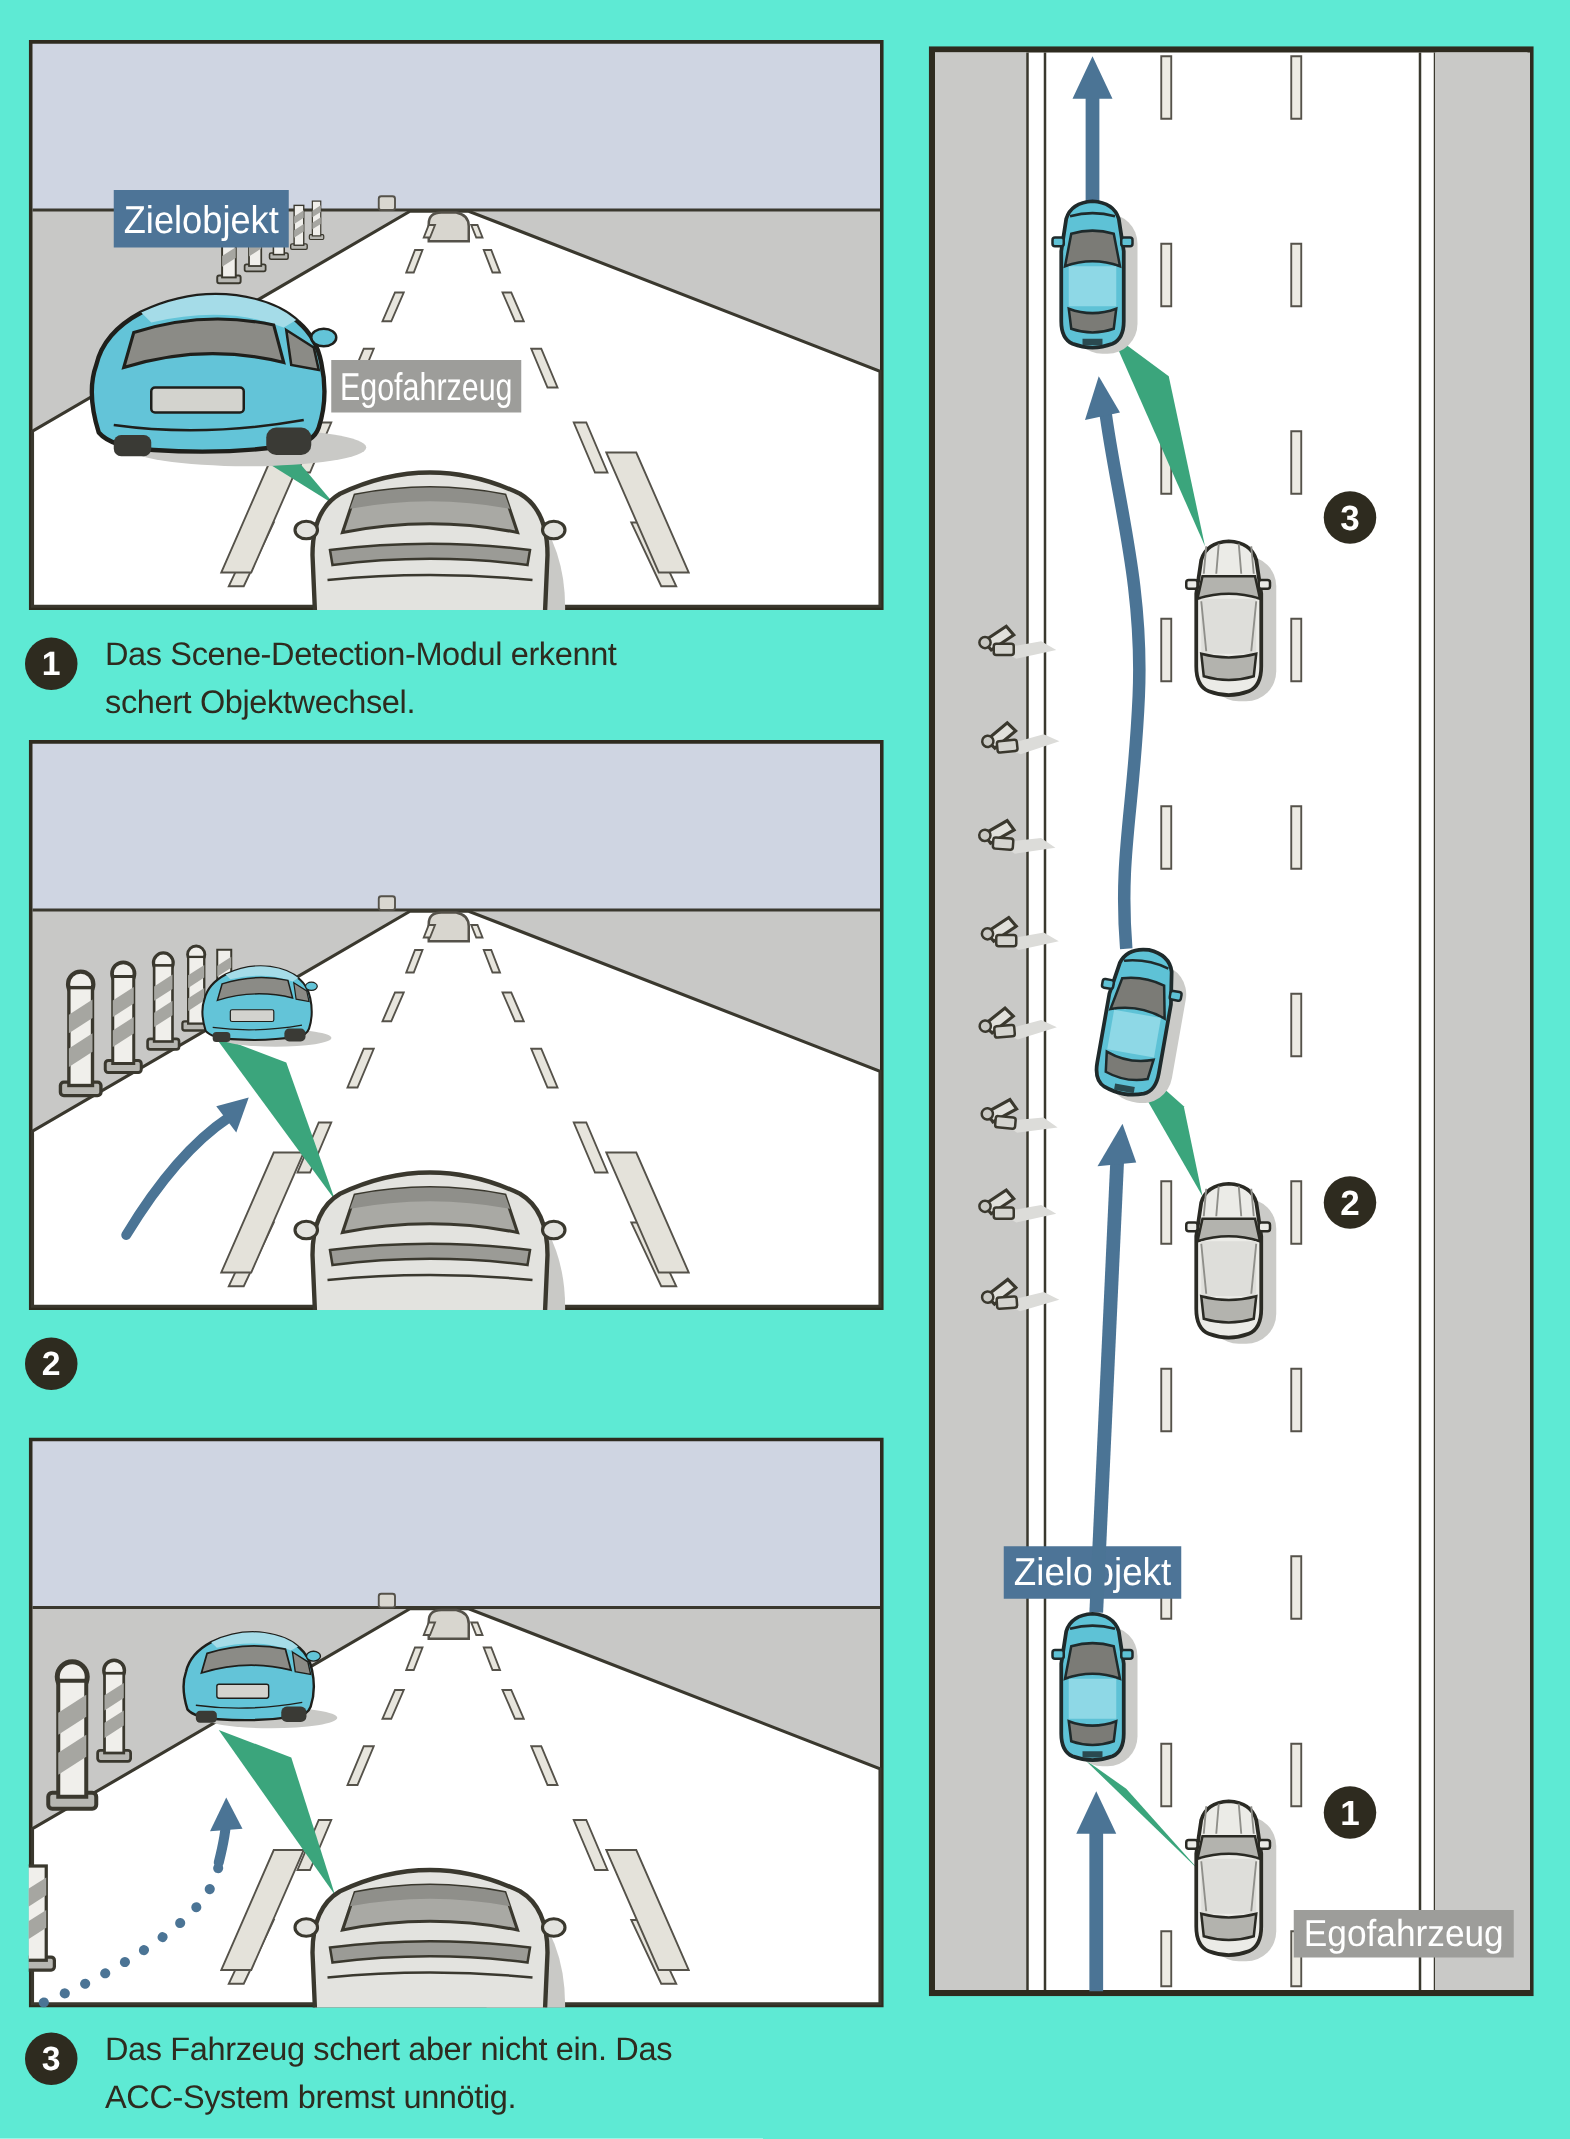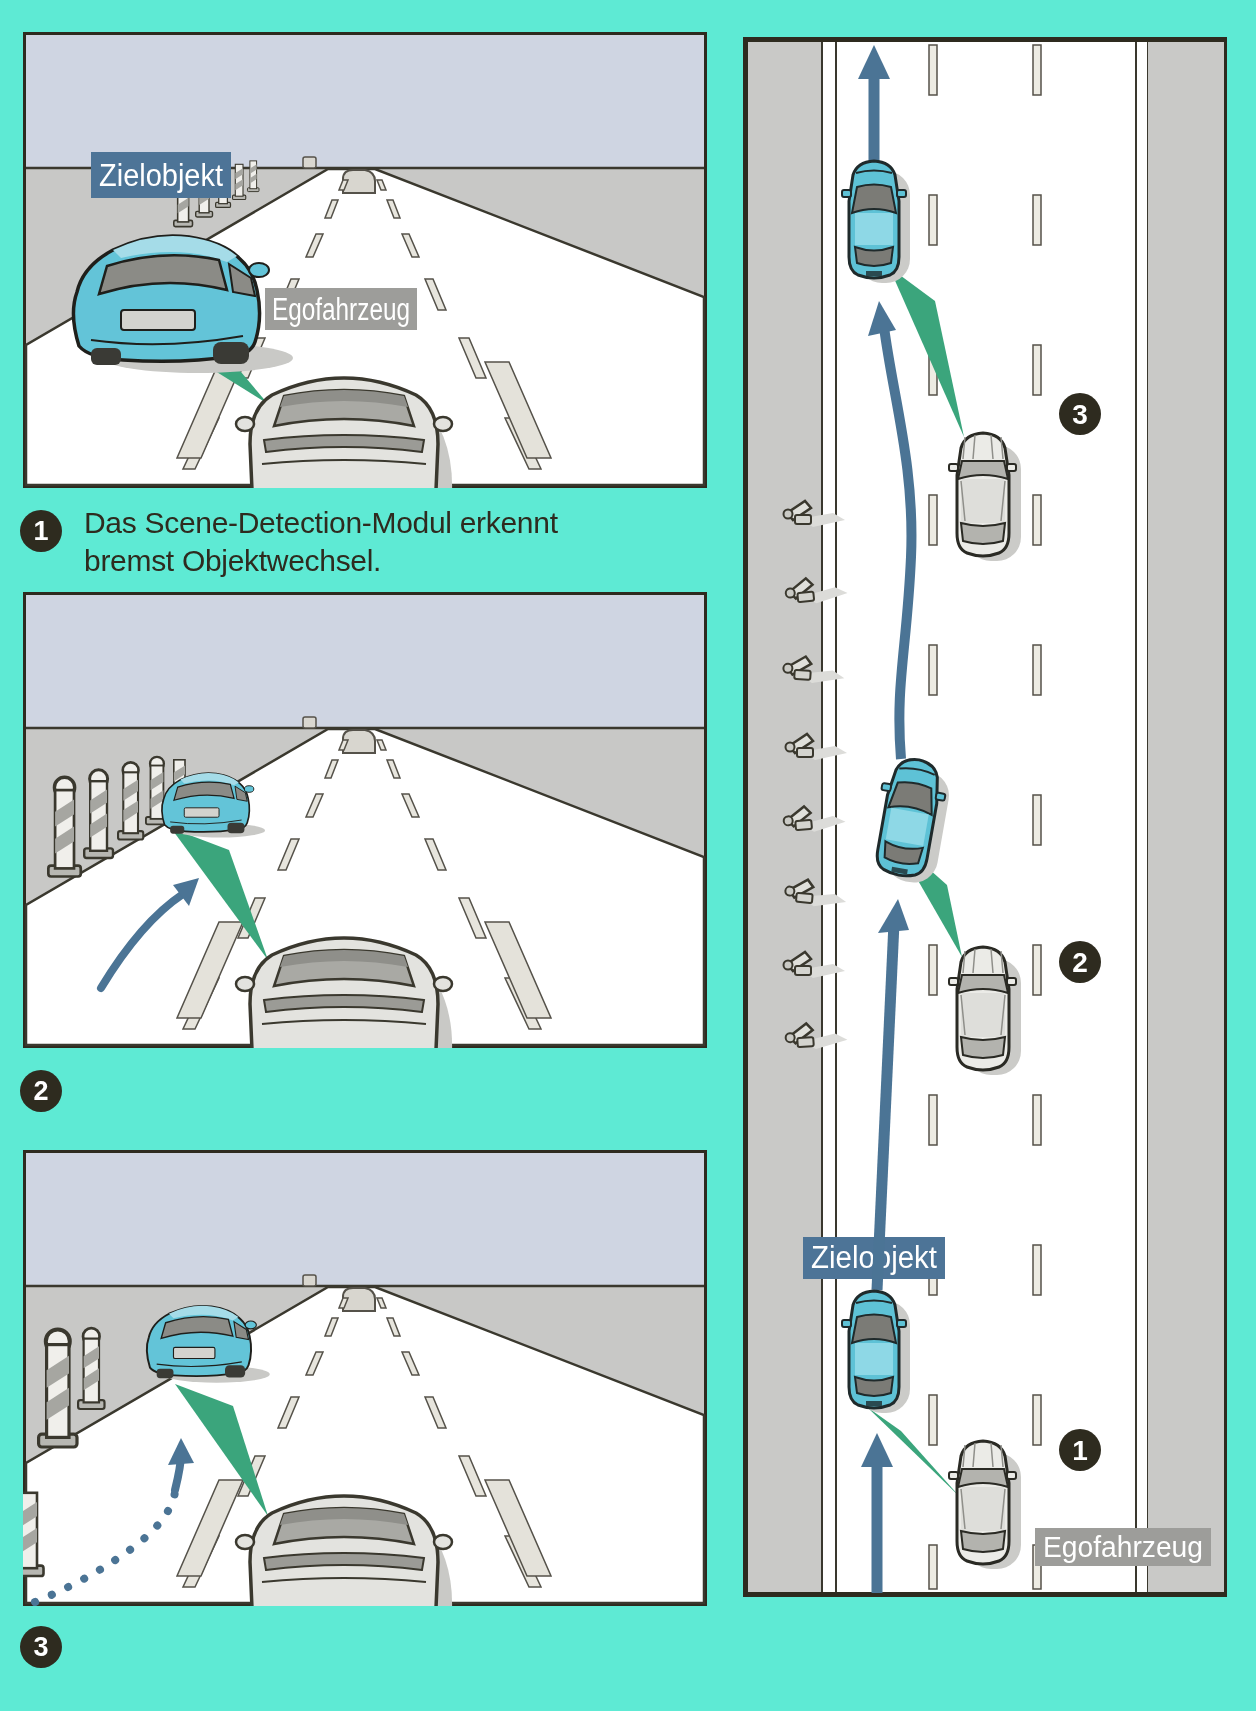--- a/index.html
+++ b/index.html
@@ -4,21 +4,21 @@
 <style>
   html,body{margin:0;padding:0;background:#fff;}
   #stage{position:relative;width:1256px;height:1711px;background:#5eead4;overflow:hidden;
          font-family:"Liberation Sans",sans-serif;color:#2e2b1f;}
   .panel{position:absolute;}
   svg{display:block;}
   svg text{font-family:"Liberation Sans",sans-serif;}
   .caption{position:absolute;left:20px;display:flex;align-items:flex-start;width:660px;}
   .badge{flex:0 0 auto;width:42px;height:42px;border-radius:50%;background:#2e2b1f;color:#fff;
          font-size:27px;font-weight:bold;line-height:42px;text-align:center;}
-  .caption-text{margin-left:22px;margin-top:-6px;font-size:30px;line-height:38px;
+  .caption-text{margin-left:22px;margin-top:-6px;font-size:26px;line-height:38px;
                 letter-spacing:-0.3px;color:#2e2b1f;}
   .hiddendefs{position:absolute;width:0;height:0;overflow:hidden;}
 </style>
 </head>
 <body>
 
 <div id="stage">
 
   <svg class="hiddendefs" aria-hidden="true">
     <defs>
@@ -119,21 +119,21 @@
       <text x="138" y="154" text-anchor="middle" font-size="31" fill="#ffffff" textLength="124" lengthAdjust="spacingAndGlyphs">Zielobjekt</text>
       <rect x="242" y="256" width="152" height="42" fill="#9d9d9a"></rect>
       <text x="318" y="288" text-anchor="middle" font-size="31" fill="#ffffff" textLength="138" lengthAdjust="spacingAndGlyphs">Egofahrzeug</text>
     </svg>
   </div>
 
   <div class="caption" style="top:510px;">
     <div class="badge">1</div>
     <div class="caption-text">
       <div>Das Scene-Detection-Modul erkennt</div>
-      <div>bremst Objektwechsel.</div>
+      <div>schert Objektwechsel.</div>
     </div>
   </div>
 
   <div class="panel" style="left:23px;top:592px;">
     <svg width="684" height="456" viewBox="0 0 684 456">
       <rect x="2.5" y="2.5" width="679" height="451" fill="#fff" stroke="#2e2b1f" stroke-width="5"></rect>
       <use href="#roadBase"></use>
       <use href="#postRing" transform="translate(24,190) scale(1.35)"></use>
       <use href="#postRing" transform="translate(60,182) scale(1.2)"></use>
       <use href="#postRing" transform="translate(94,174) scale(1.05)"></use>
@@ -164,20 +164,24 @@
       <path d="M12 452 Q70 428 112 396 Q148 368 152 342" fill="none" stroke="#4b7495" stroke-width="8" stroke-linecap="round" stroke-dasharray="0.1 18"></path>
       <path d="M152 340 Q158 316 158 304" fill="none" stroke="#4b7495" stroke-width="8" stroke-linecap="round"></path>
       <polygon points="158,288 145,315 171,313" fill="#4b7495"></polygon>
       <use href="#carTealRear" transform="translate(118,138) scale(0.56)"></use>
       <use href="#carRear" transform="translate(215,330)"></use>
     </svg>
   </div>
 
   <div class="caption" style="top:1626px;">
     <div class="badge">3</div>
+    <div class="caption-text">
+      <div>Das Fahrzeug schert aber nicht ein. Das</div>
+      <div>ACC-System bremst unnötig.</div>
+    </div>
   </div>
 
   <div class="panel" style="left:743px;top:37px;">
     <svg width="484" height="1560" viewBox="0 0 484 1560">
       <rect x="2.5" y="2.5" width="479" height="1555" fill="#fff" stroke="#2e2b1f" stroke-width="5"></rect>
       <rect x="5" y="5" width="74" height="1550" fill="#c9c9c7"></rect>
       <line x1="79" y1="5" x2="79" y2="1555" stroke="#3a382e" stroke-width="2"></line>
       <line x1="93" y1="5" x2="93" y2="1555" stroke="#3a382e" stroke-width="2"></line>
       <line x1="393" y1="5" x2="393" y2="1555" stroke="#3a382e" stroke-width="2"></line>
       <line x1="405" y1="5" x2="405" y2="1555" stroke="#3a382e" stroke-width="2"></line>

